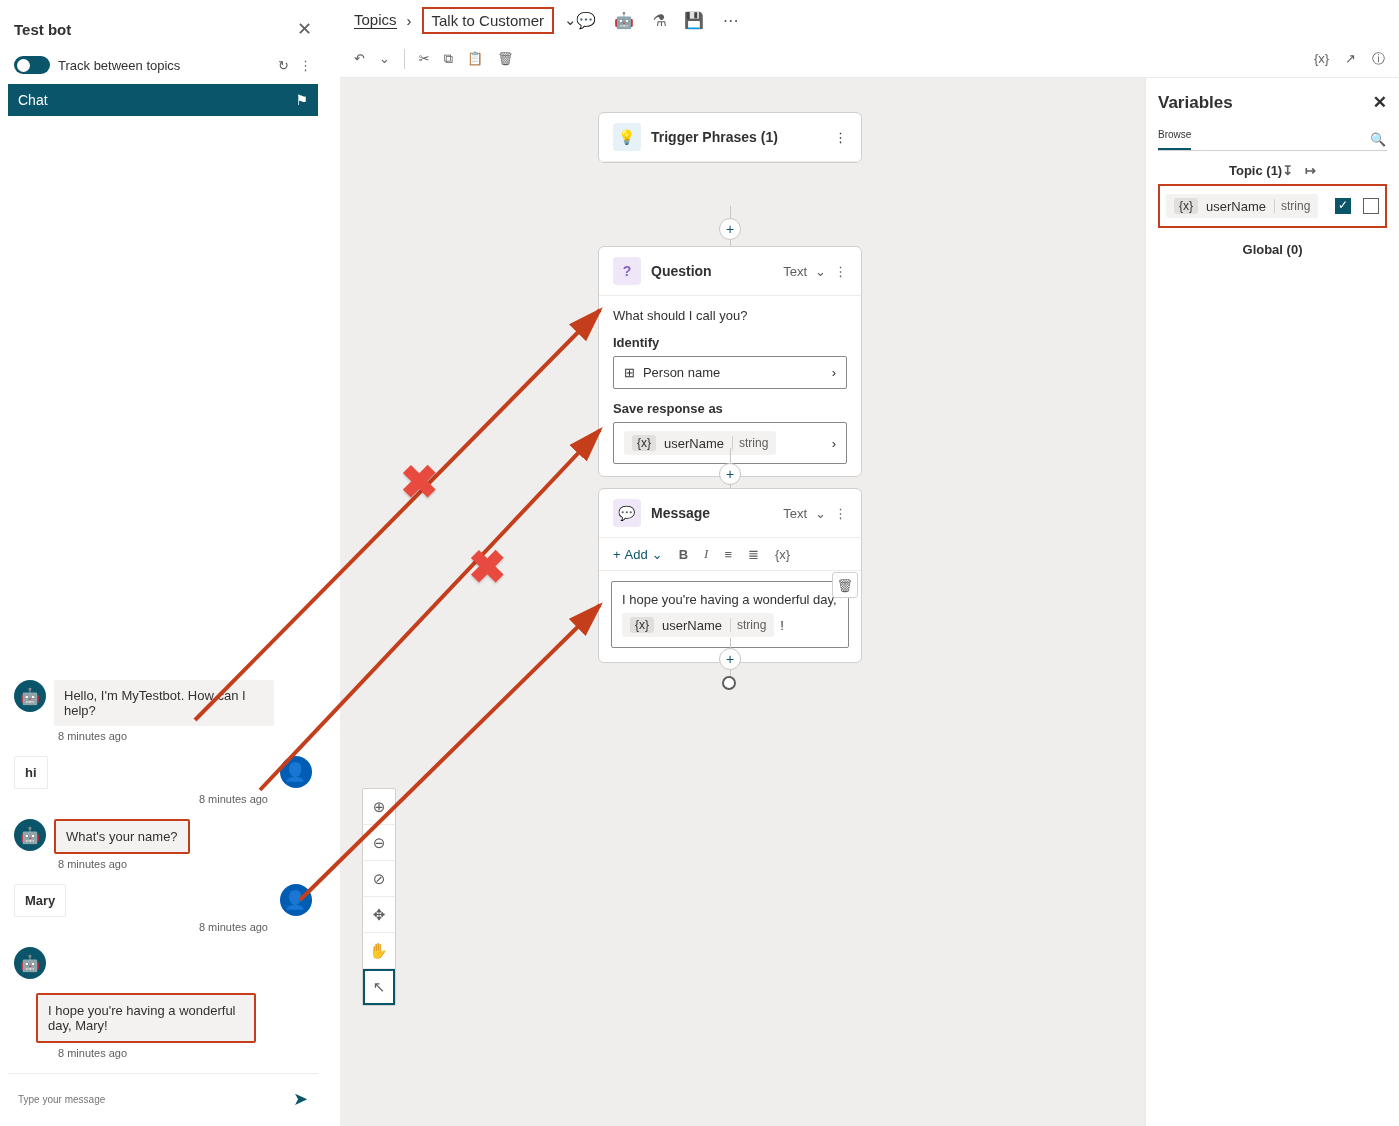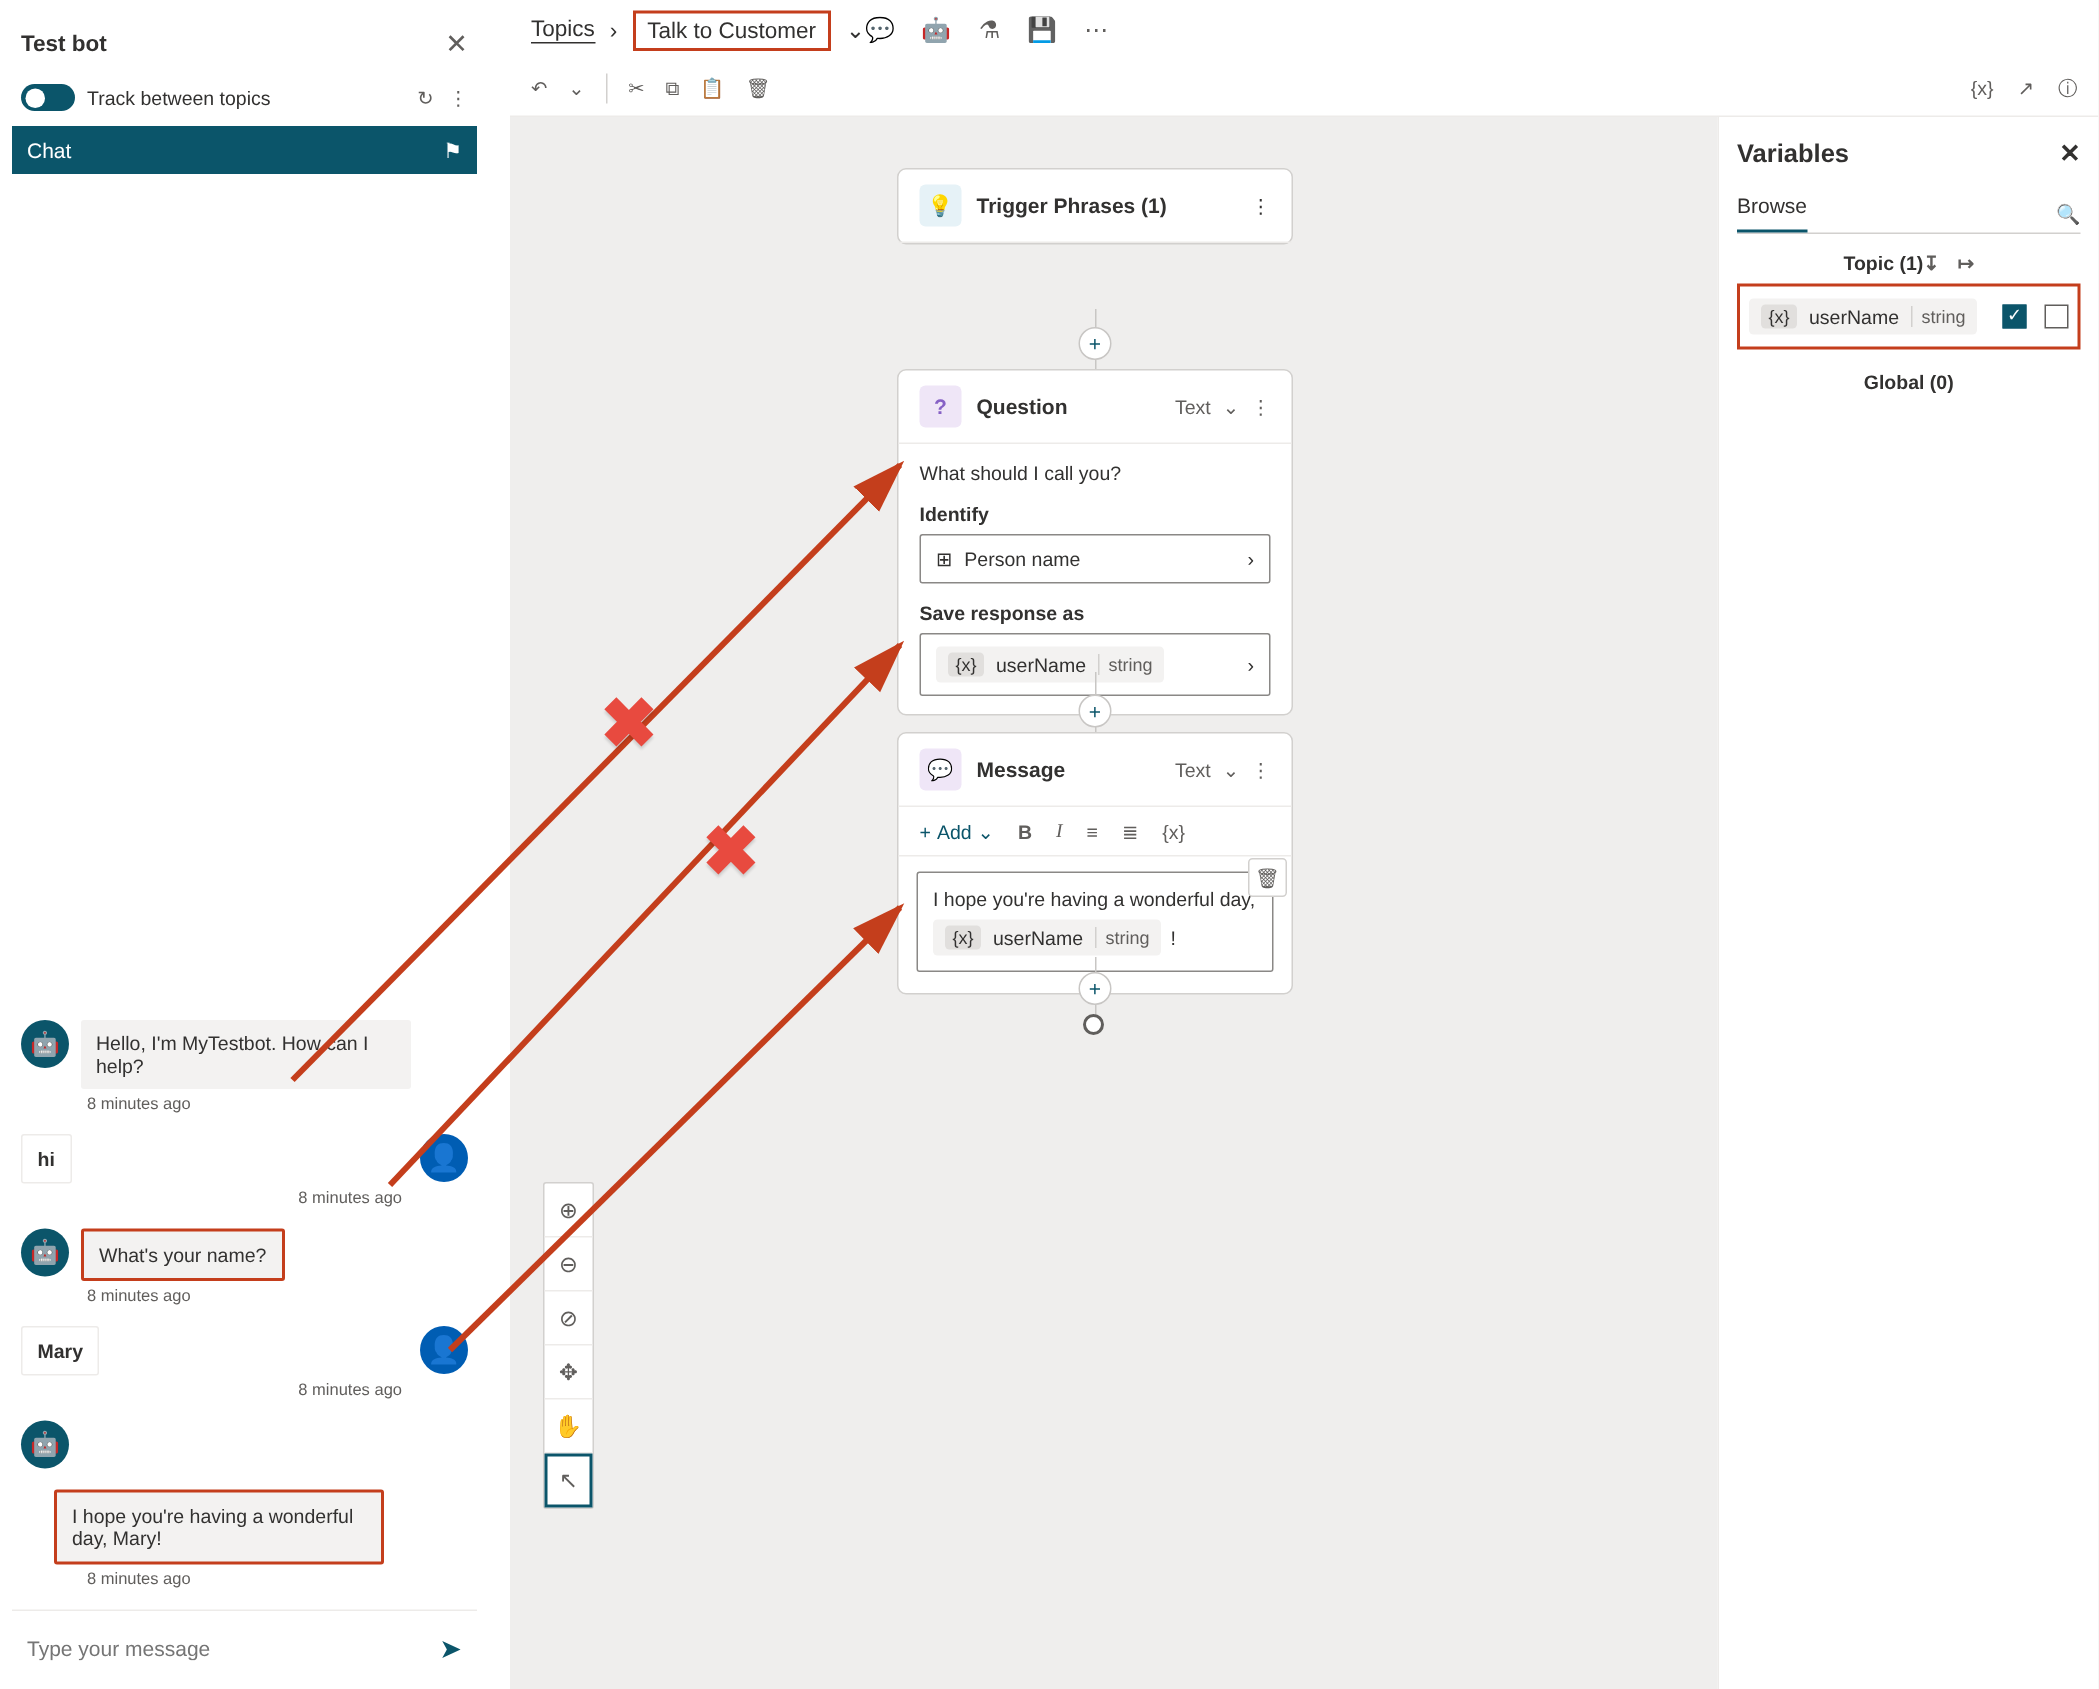--- a/index.html
+++ b/index.html
@@ -38,21 +38,21 @@
 .msg-row { display: flex; align-items: flex-start; gap: 8px; margin: 4px 6px; }
 .msg-row.user { justify-content: space-between; font-weight: bold; }
 .bot-avatar { width: 32px; height: 32px; border-radius: 50%; background: #0b556a; color: #fff; display: flex; align-items: center; justify-content: center; font-size: 16px; }
 .user-avatar { width: 32px; height: 32px; border-radius: 50%; background: #005db3; color: #fff; display: flex; align-items: center; justify-content: center; font-size: 18px; }
 .bubble { background: #f3f2f1; padding: 8px 10px; border-radius: 2px; font-size: 13px; max-width: 220px; }
 .bubble.user { background: #fff; border: 1px solid #edebe9; }
 .ts { font-size: 11px; color: #605e5c; margin: 2px 0 14px 50px; }
 .ts.right { text-align: right; margin-right: 50px; margin-left: 0; }
 .hl { border: 2px solid #c43e1c; }
 .input-row { border-top: 1px solid #edebe9; padding: 14px 10px; display: flex; align-items: center; justify-content: space-between; color: #605e5c; }
-.input-row input { border: none; outline: none; font-size: 14px; flex: 1; }
+.input-row input { border: none; outline: none; font-size: 10px; flex: 1; }
 
 
 .main { position: absolute; left: 340px; top: 0; right: 0; bottom: 0; }
 .breadcrumb-row { display: flex; align-items: center; justify-content: flex-start; height: 40px; padding: 0 14px; border-bottom: 0; }
 .bc-left { display: flex; align-items: center; gap: 10px; font-size: 15px; }
 .bc-link { border-bottom: 1px solid #323130; }
 .bc-current { border: 2px solid #c43e1c; padding: 3px 8px; }
 .brc-icons { display: flex; gap: 18px; color: #605e5c; font-size: 16px; }
 .toolbar-row { display: flex; align-items: center; justify-content: space-between; height: 38px; padding: 0 14px; color: #605e5c; border-bottom: 1px solid #edebe9; }
 .tl-left { display: flex; gap: 14px; align-items: center; }
@@ -80,21 +80,21 @@
 
 .msg-toolbar { display: flex; gap: 16px; align-items: center; padding: 8px 14px; border-bottom: 1px solid #edebe9; color: #605e5c; }
 .msg-editor { border: 1px solid #8a8886; padding: 10px; margin: 10px 12px 14px; border-radius: 2px; position: relative; }
 .del-btn { position: absolute; right: -10px; top: -10px; width: 26px; height: 26px; border: 1px solid #d2d0ce; background: #fff; border-radius: 3px; display: flex; align-items: center; justify-content: center; color: #605e5c; }
 .end-circle { position: absolute; width: 14px; height: 14px; border: 2px solid #605e5c; border-radius: 50%; background: #fff; }
 
 
 .var-panel { position: absolute; right: 0; top: 78px; width: 254px; bottom: 0; background: #fff; border-left: 1px solid #edebe9; padding: 14px 12px; }
 .vp-header { display: flex; justify-content: space-between; align-items: center; font-size: 17px; font-weight: 600; }
 .vp-tabs { margin-top: 16px; display: flex; justify-content: space-between; align-items: center; border-bottom: 1px solid #d2d0ce; }
-.vp-tab { border-bottom: 2px solid #0b556a; padding-bottom: 8px; font-size: 14px; text-align: right; }
+.vp-tab { border-bottom: 2px solid #0b556a; padding-bottom: 8px; font-size: 10px; text-align: right; }
 .vp-section { font-weight: 600; margin-top: 12px; display: flex; justify-content: center; }
 .vp-row { border: 2px solid #c43e1c; padding: 8px 6px; margin-top: 6px; display: flex; align-items: center; justify-content: space-between; }
 .chk { width: 16px; height: 16px; border: 1px solid #605e5c; display: inline-block; }
 .chk.on { background: #0b556a; border-color: #0b556a; position: relative; }
 .chk.on::after { content: "✓"; color: #fff; position: absolute; font-size: 12px; left: 2px; top: -1px; }
 
 
 .zoom-controls { position: absolute; left: 22px; bottom: 120px; width: 34px; background: #fff; border: 1px solid #d2d0ce; border-radius: 2px; }
 .zc-btn { height: 36px; display: flex; align-items: center; justify-content: center; font-size: 15px; color: #605e5c; border-bottom: 1px solid #edebe9; }
 .zc-btn.active { border: 2px solid #0b556a; }

